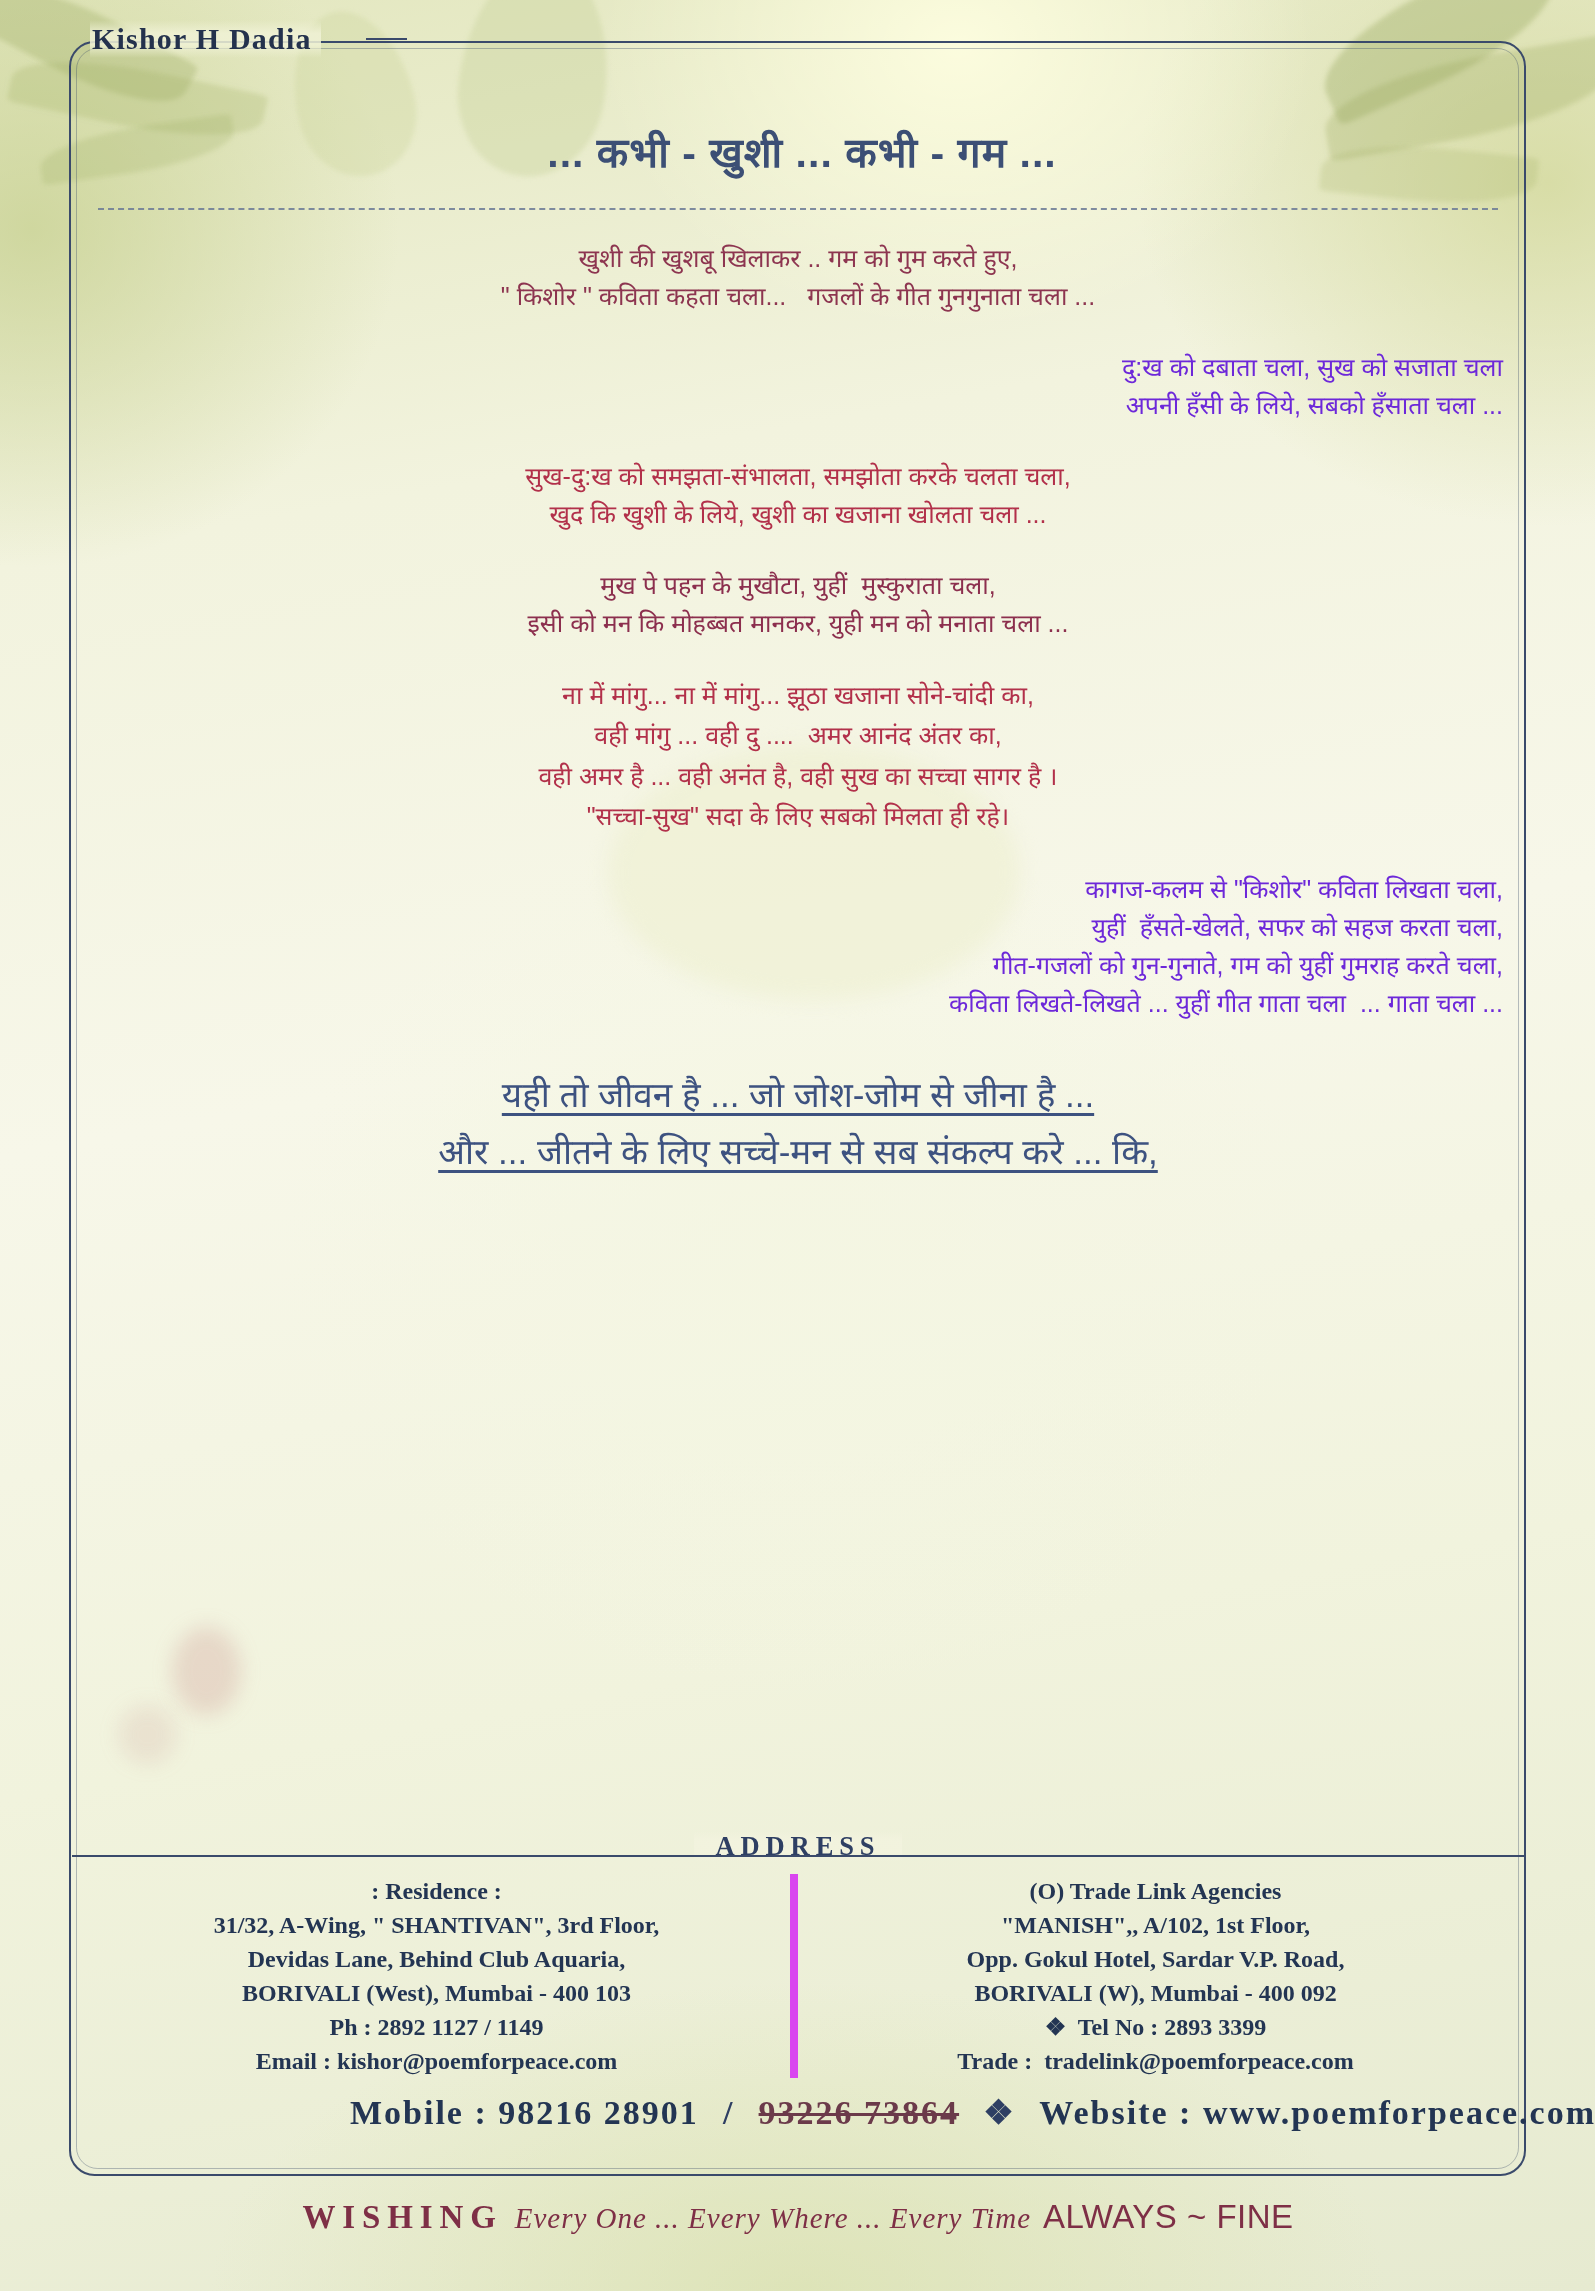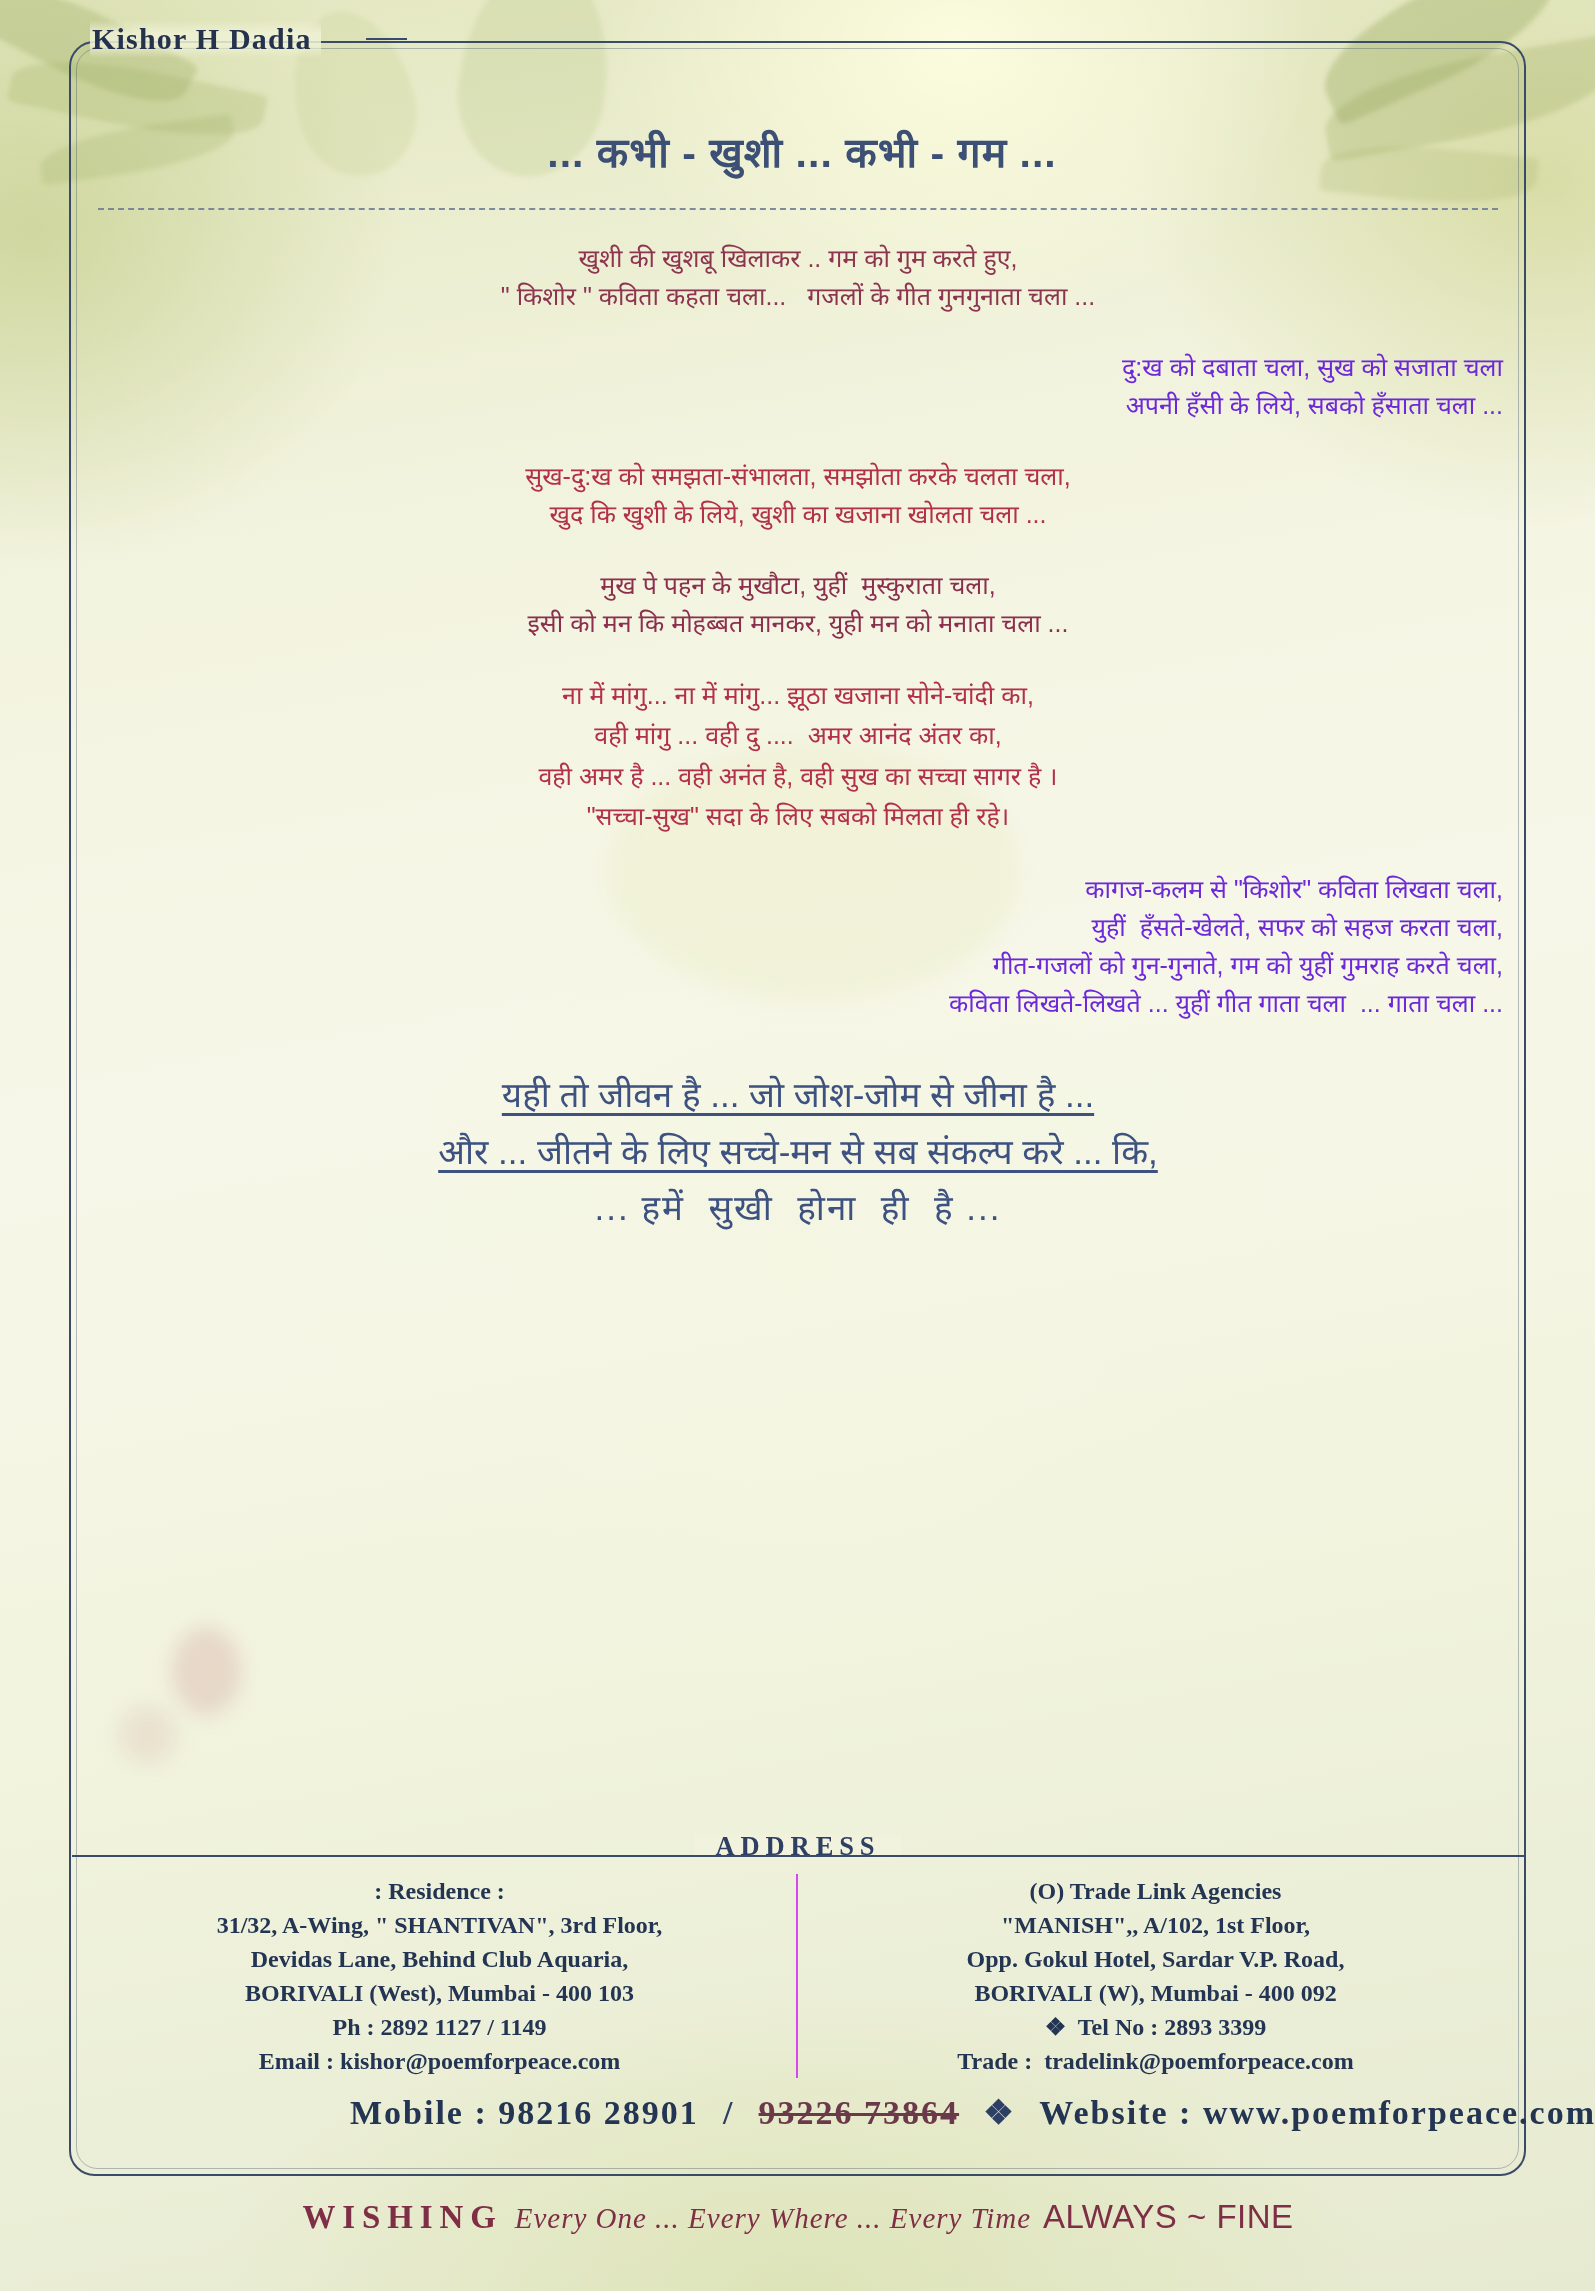--- a/index.html
+++ b/index.html
@@ -196,21 +196,21 @@
     flex: 1 1 50%;
     text-align: center;
     font-family: "Liberation Serif", serif;
     font-size: 24px;
     font-weight: bold;
     color: #233553;
     line-height: 1.42;
     padding: 0 11.8px;
     box-sizing: border-box;
   }
-  .addr-col.left { border-right: 2px solid #d946ef; }
+  .addr-col.left { border-right: 8px solid #d946ef; }
   .addr-line { white-space: pre-wrap; }
 
   #contact-row {
     position: absolute;
     left: 0; right: 0;
     top: 2092px;
     text-align: right;
     font-family: "Liberation Serif", serif;
     font-weight: bold;
     font-size: 34px;
@@ -303,21 +303,20 @@
     </div>
     <div class="stanza s6">
       <div class="line c-plum">कागज-कलम से "किशोर" कविता लिखता चला,</div>
       <div class="line c-plum">युहीं  हँसते-खेलते, सफर को सहज करता चला,</div>
       <div class="line c-plum">गीत-गजलों को गुन-गुनाते, गम को युहीं गुमराह करते चला,</div>
       <div class="line c-plum">कविता लिखते-लिखते ... युहीं गीत गाता चला  ... गाता चला ...</div>
     </div>
     <div class="stanza final">
       <div class="line u">यही तो जीवन है ... जो जोश-जोम से जीना है ...</div>
       <div class="line u">और ... जीतने के लिए सच्चे-मन से सब संकल्प करे ... कि,</div>
-      <div class="line last">... हमें  सुखी  होना  ही  है ...</div>
     </div>
   </div>
 
 <div id="address-heading">
   <span>ADDRESS</span>
 </div>
 <div id="addr-divider-top"></div>
 
 <div id="address-cols">
   <div class="addr-col left" id="addr-left">

